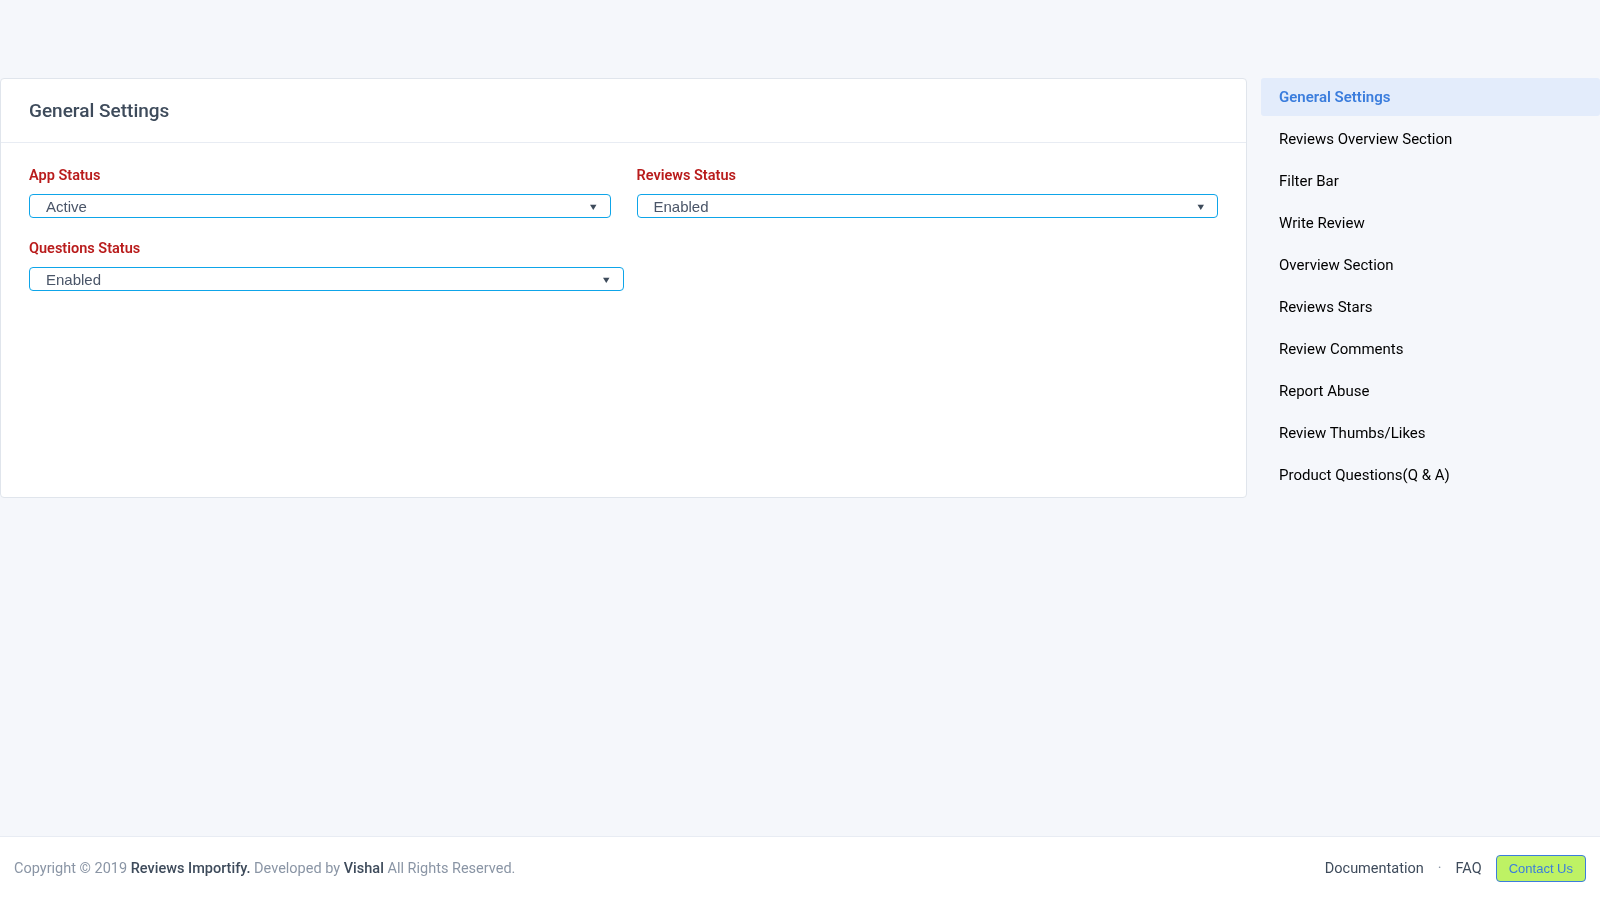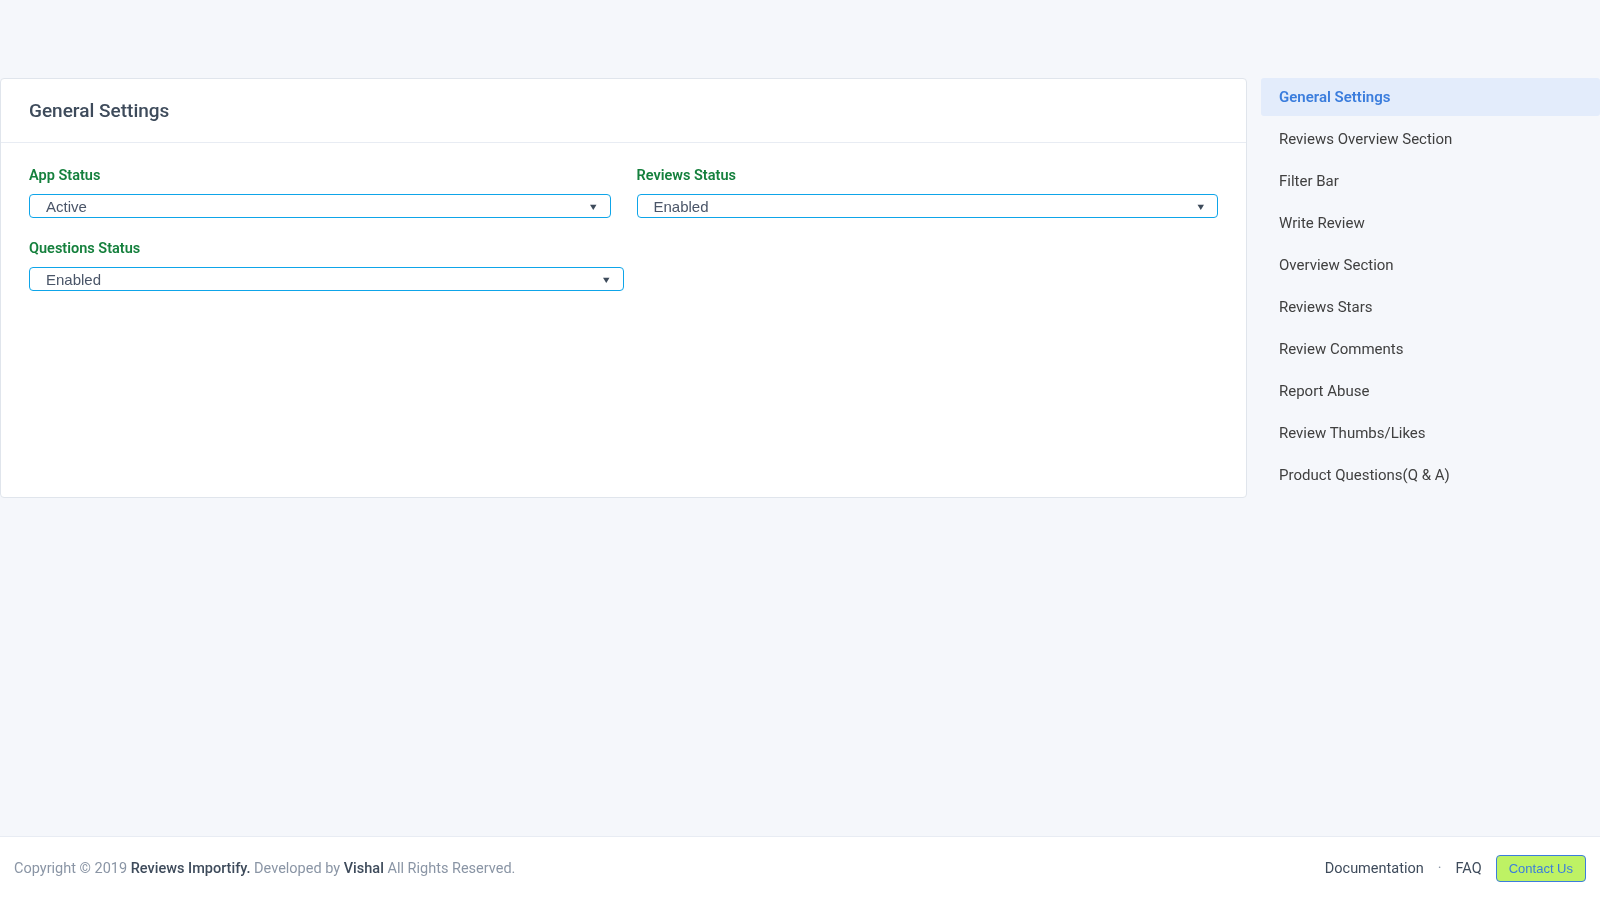--- a/index.html
+++ b/index.html
@@ -58,21 +58,21 @@
 .form-group {
   flex: 1;
 }
 .form-group.half {
   max-width: 50%;
 }
 .form-label {
   display: block;
   font-size: 14.5px;
   font-weight: 600;
-  color: #15803d;
+  color: #b91c1c;
   margin-bottom: 10px;
 }
 .select-wrap {
   position: relative;
   width: 100%;
 }
 .select-control {
   width: 100%;
   height: 24px;
   border: 1px solid #0ea5e9;
@@ -97,21 +97,21 @@
 .sidebar {
   width: 339px;
   margin-right: 0;
 }
 .sidebar-list {
   list-style: none;
 }
 .sidebar-item {
   padding: 10px 18px;
   font-size: 15px;
-  color: #404040;
+  color: #000000;
   cursor: pointer;
   border-radius: 3px;
   margin-bottom: 4px;
 }
 .sidebar-item.active {
   background: #e3ecfb;
   color: #3b7ddd;
   font-weight: 600;
 }
 .action-bar {

